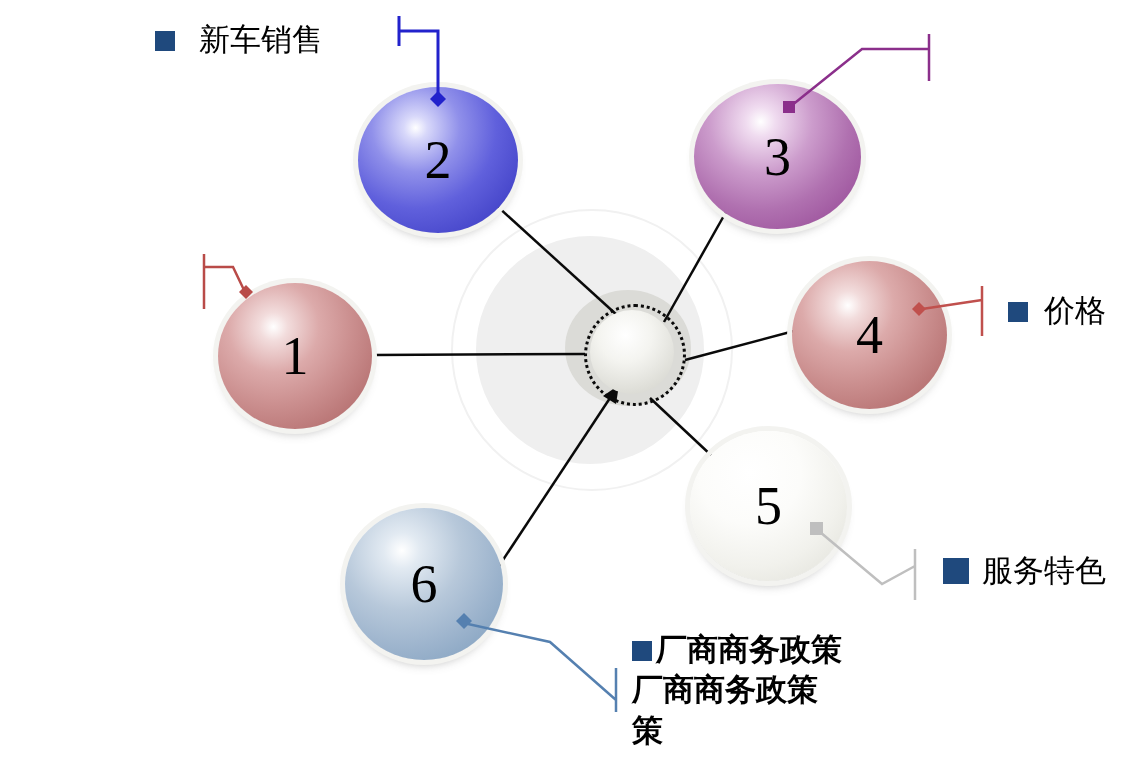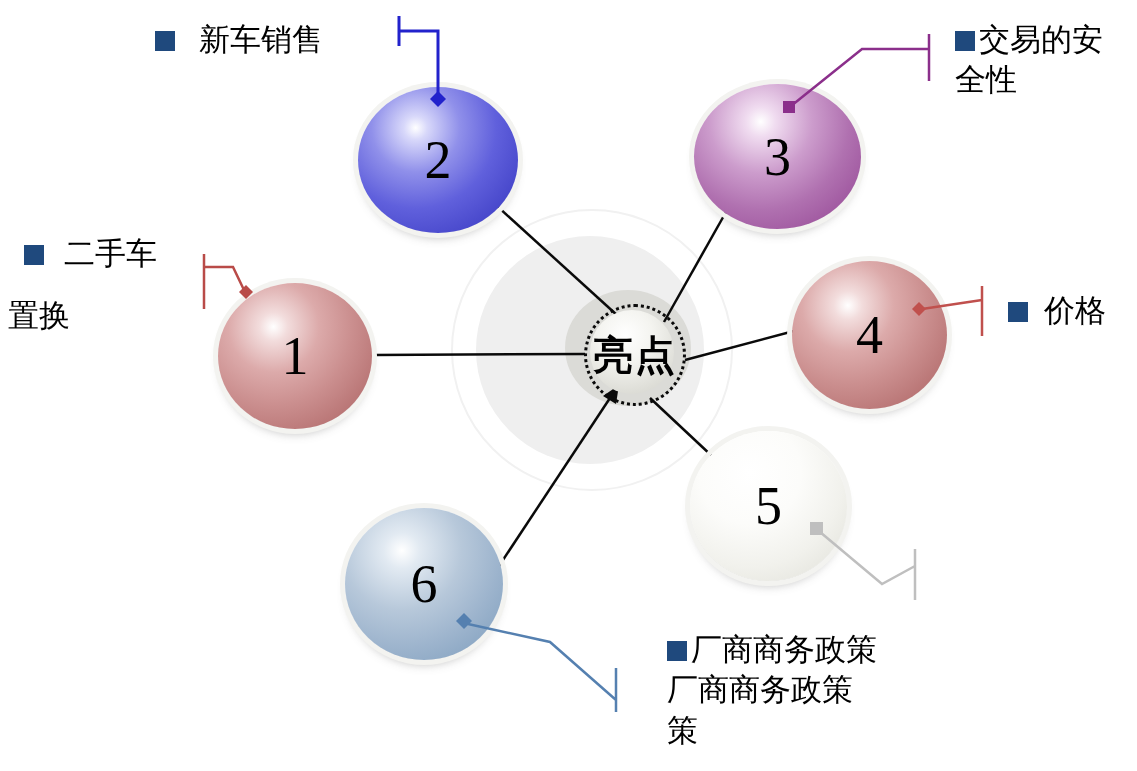--- a/index.html
+++ b/index.html
@@ -96,21 +96,20 @@
   </div>
   <div class="sphere s5">
     <span class="num">5</span>
   </div>
   <div class="sphere s6">
     <span class="num">6</span>
   </div>
 
   <div class="center-ring">
     <div class="center-sphere"></div>
-    <span class="center-label">亮点</span>
   </div>
 
   <svg class="layer callouts" width="1137" height="771" viewBox="0 0 1137 771">
 
     <path d="M204,254 L204,309 M204,267 L233,267 L244,290" fill="none" stroke-width="2.5" stroke="#b94b48"></path>
     <polygon points="246,285 253,292 246,299 239,292" fill="#b94b48"></polygon>
 
     <path d="M399,16 L399,46 M399,31 L438,31 L438,96" fill="none" stroke-width="3" stroke="#2222cc"></path>
     <polygon points="438,91 446,99 438,107 430,99" fill="#2222cc"></polygon>
 
@@ -120,38 +119,33 @@
     <path d="M982,286 L982,336 M982,300 L922,309" fill="none" stroke-width="2.5" stroke="#c0504d"></path>
     <polygon points="919,302 926,309 919,316 912,309" fill="#c0504d"></polygon>
 
     <path d="M915,549 L915,600 M915,566 L882,584 L820,532" fill="none" stroke-width="2.5" stroke="#bfbfbf"></path>
     <rect x="810" y="522" width="13" height="13" fill="#bfbfbf"></rect>
 
     <path d="M616,668 L616,712 M616,700 L550,642 L468,624" fill="none" stroke-width="2.5" stroke="#5580b0"></path>
     <polygon points="464,613 472,621 464,629 456,621" fill="#5580b0"></polygon>
   </svg>
 
-  <div class="label l1" style="left:8px;top:234px;width:190px;">
-    <span class="lbl-line"><span class="bullet gap20" style="margin-left:16px;"></span><span>二手车</span></span>
-    <span class="lbl-line">置换</span>
-  </div>
 
   <div class="label" style="left:155px;top:20px;">
     <span class="bullet gap24"></span><span>新车销售</span>
   </div>
 
-  <div class="label" style="left:955px;top:20px;width:180px;">
-    <span class="lbl-line"><span class="bullet gap4"></span><span>交易的安</span></span>
-    <span class="lbl-line">全性</span>
-  </div>
 
   <div class="label" style="left:1008px;top:291px;text-align:right;">
     <span class="bullet gap16"></span><span>价格</span>
   </div>
 
+  <div class="label" style="left:943px;top:551px;">
+    <span class="bullet big gap13"></span><span>服务特色</span>
+  </div>
 
-  <div class="label" style="left:667px;top:630px;width:250px;">
+  <div class="label" style="left:632px;top:630px;width:250px;font-weight:bold;">
     <span class="lbl-line"><span class="bullet gap4"></span><span>厂商商务政策</span></span>
     <span class="lbl-line">厂商商务政策</span>
     <span class="lbl-line">策</span>
   </div>
 
 </div>
 
 </body></html>

